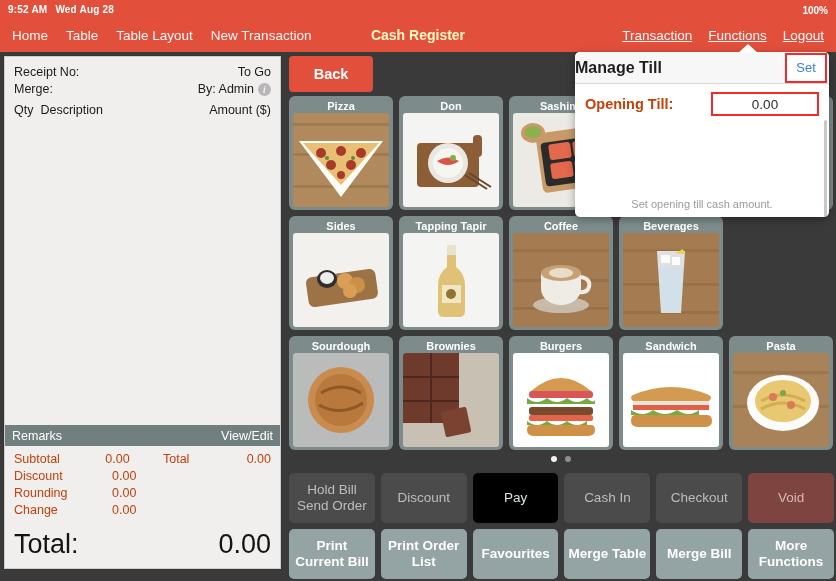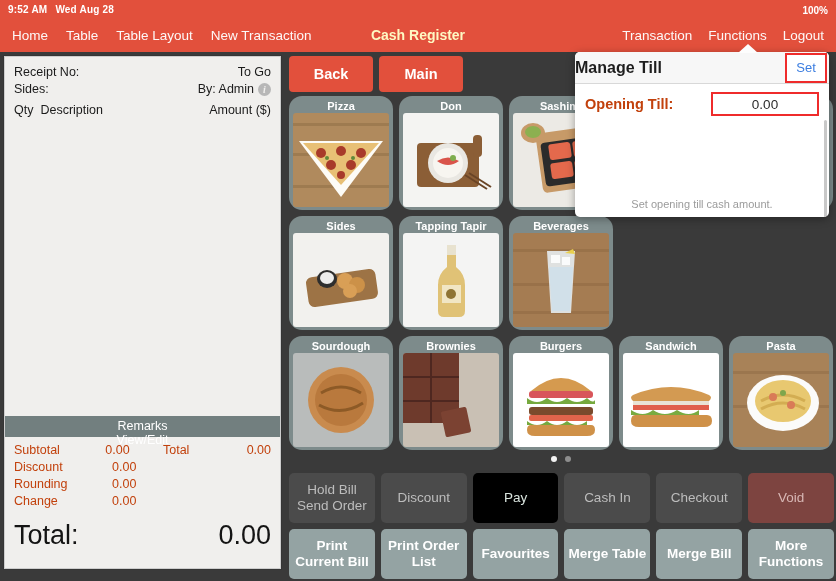--- a/index.html
+++ b/index.html
@@ -31,21 +31,21 @@
     width: 2px; height: 4px; background: #fff; border-radius: 0 1px 1px 0;
   }
 
   
   .navbar {
     position: absolute; top: 18px; left: 0; width: 836px; height: 34px;
     background: #e2503c; color: #fff;
     display: flex; align-items: center;
   }
   .nav-left { display:flex; align-items:center; gap: 18px; padding-left: 12px; }
-  .nav-right { display:flex; gap: 16px; margin-left:auto; padding-right: 12px; }
+  .nav-right { display:flex; gap: 16px; margin-left:auto; padding-right: 12px; text-decoration: underline; }
   .nav-item { font-size: 13.5px; color: #fff; opacity: .96; white-space: nowrap; cursor: pointer; }
   .nav-title {
     position: absolute; left: 0; right: 0; text-align: center;
     font-size: 14px; font-weight: bold; color: #fef9c3; pointer-events: none;
   }
 
   
   .receipt {
     position: absolute; left: 4px; top: 56px; width: 277px; height: 513px;
     background: #f0efed; border: 1px solid #cdcdcd;
@@ -58,46 +58,46 @@
   .info-icon {
     width: 13px; height: 13px; border-radius: 50%; background: #b7b7b7; color: #f0efed;
     font-size: 10px; font-weight: bold; font-style: italic;
     display:flex; align-items:center; justify-content:center; font-family:"Liberation Serif", serif;
   }
   .r-cols { display:flex; justify-content:space-between; font-size: 12.5px; color:#1b1b1b; padding: 2px 9px 0 9px; }
   .r-body { flex: 1; background:#f0efed; }
   .remarks-bar {
     background: #727f7f; color:#fff; font-size: 12.5px;
     display:flex; justify-content: space-between; align-items:center;
-    padding: 3px 13px; height: 21px; flex-direction: column;
+    padding: 3px 7px; height: 21px;
   }
   .totals { padding: 5px 9px 0 9px; }
   .t-line { display:flex; font-size: 12.5px; color:#c2410c; line-height: 17px; }
   .t-label { width: 98px; }
   .t-val { width: 62px; }
   .t-label2 { width: 60px; text-align:left; }
   .t-val2 { width: 56px; text-align:right; }
   .grandtotal {
     display:flex; justify-content: space-between; align-items:baseline;
-    padding: 10px 9px 17px 9px; font-size: 27px; color:#141414; font-weight: normal;
+    padding: 10px 9px 8px 9px; font-size: 27px; color:#141414; font-weight: normal;
   }
 
   
   .main { position:absolute; left: 285px; top: 52px; width: 551px; height: 529px; background:#3a3a3a; }
   .topbtns { display:flex; gap: 6px; padding: 4px 4px 0 4px; }
   .topbtn {
     background:#e2503c; color:#fff; font-size: 14.5px; font-weight:bold;
     width: 84px; height: 36px; border-radius: 4px;
     display:flex; align-items:center; justify-content:center; cursor:pointer;
   }
 
   .grid { padding: 4px 2px 0 4px; }
   .grid-row { display:flex; gap: 6px; margin-bottom: 6px; }
   .tile {
-    width: 104px; height: 114px; background:#7d8b8b; border-radius: 13px;
+    width: 104px; height: 114px; background:#7d8b8b; border-radius: 6px;
     padding: 3px; display:flex; flex-direction:column; align-items:center; cursor:pointer;
   }
   .tile-label {
     font-size: 11px; font-weight: bold; color:#fff; height: 14px; line-height: 14px;
     white-space: nowrap; overflow:hidden; max-width: 100px;
   }
   .tile-img { width: 96px; height: 94px; border-radius: 3px; overflow:hidden; position:relative; }
   .tile-img svg { display:block; width:100%; height:100%; }
 
   .dots { display:flex; justify-content:center; gap: 8px; margin: 1px 0 3px 0; }
@@ -197,21 +197,21 @@
     </div>
   </div>
 
   <div class="receipt">
     <div class="r-head">
       <div class="r-row">
         <span>Receipt No:</span>
         <span>To Go</span>
       </div>
       <div class="r-row">
-        <span>Sides:</span>
+        <span>Merge:</span>
         <span class="right">
           <span>By: Admin</span>
           <span class="info-icon">i</span>
         </span>
       </div>
     </div>
     <div class="r-cols">
       <span>
         <span>Qty</span>&nbsp;
         <span>Description</span>
@@ -246,21 +246,20 @@
     <div class="grandtotal">
       <span>Total:</span>
       <span>0.00</span>
     </div>
   </div>
 
   <div class="main">
 
     <div class="topbtns">
       <div class="topbtn">Back</div>
-      <div class="topbtn">Main</div>
     </div>
 
     <div class="grid">
 
       <div class="grid-row">
         <div class="tile">
           <div class="tile-label">Pizza</div>
           <div class="tile-img">
             <svg viewBox="0 0 96 94">
                 <rect width="96" height="94" fill="#b08a5d"></rect>
@@ -362,20 +361,38 @@
             <svg viewBox="0 0 96 94">
                 <rect width="96" height="94" fill="#f4f4f3"></rect>
                 <rect x="44" y="12" width="9" height="12" fill="#e8e2cf"></rect>
                 <path d="M44 22 h9 v12 q9 7 9 18 v26 q0 6 -6 6 h-15 q-6 0 -6 -6 V52 q0 -11 9 -18 z" fill="#e0c276"></path>
                 <rect x="39" y="52" width="19" height="18" fill="#f1e6c4"></rect>
                 <circle cx="48" cy="61" r="5" fill="#8f7433"></circle>
               </svg>
           </div>
         </div>
         <div class="tile">
+          <div class="tile-label">Coffee</div>
+          <div class="tile-img">
+            <svg viewBox="0 0 96 94">
+                <rect width="96" height="94" fill="#a57c52"></rect>
+                <g opacity=".2">
+                  <rect y="16" width="96" height="3" fill="#6b4a28"></rect>
+                  <rect y="46" width="96" height="3" fill="#6b4a28"></rect>
+                  <rect y="74" width="96" height="3" fill="#6b4a28"></rect>
+                </g>
+                <ellipse cx="48" cy="72" rx="28" ry="8" fill="#d8d5d0" opacity=".7"></ellipse>
+                <path d="M28 40 h40 v16 a20 16 0 0 1 -40 0 z" fill="#efece6"></path>
+                <ellipse cx="48" cy="40" rx="20" ry="8" fill="#c8a075"></ellipse>
+                <ellipse cx="48" cy="40" rx="12" ry="5" fill="#e7dcc8"></ellipse>
+                <path d="M68 44 q10 2 8 10 q-2 6 -9 5" stroke="#efece6" stroke-width="4" fill="none"></path>
+              </svg>
+          </div>
+        </div>
+        <div class="tile">
           <div class="tile-label">Beverages</div>
           <div class="tile-img">
             <svg viewBox="0 0 96 94">
                 <rect width="96" height="94" fill="#a57c52"></rect>
                 <g opacity=".2">
                   <rect y="16" width="96" height="3" fill="#6b4a28"></rect>
                   <rect y="50" width="96" height="3" fill="#6b4a28"></rect>
                   <rect y="78" width="96" height="3" fill="#6b4a28"></rect>
                 </g>
                 <path d="M34 18 h28 l-4 62 h-20 z" fill="#e6ecf0" opacity=".9"></path>

